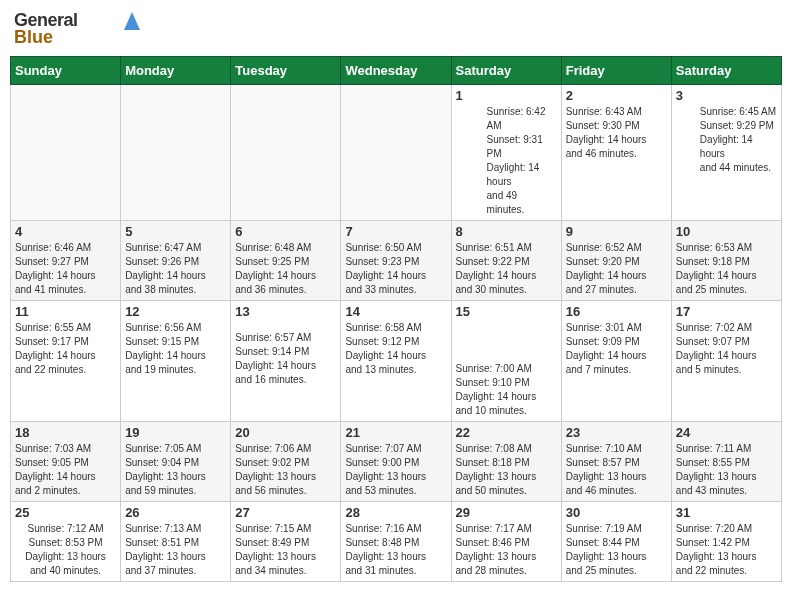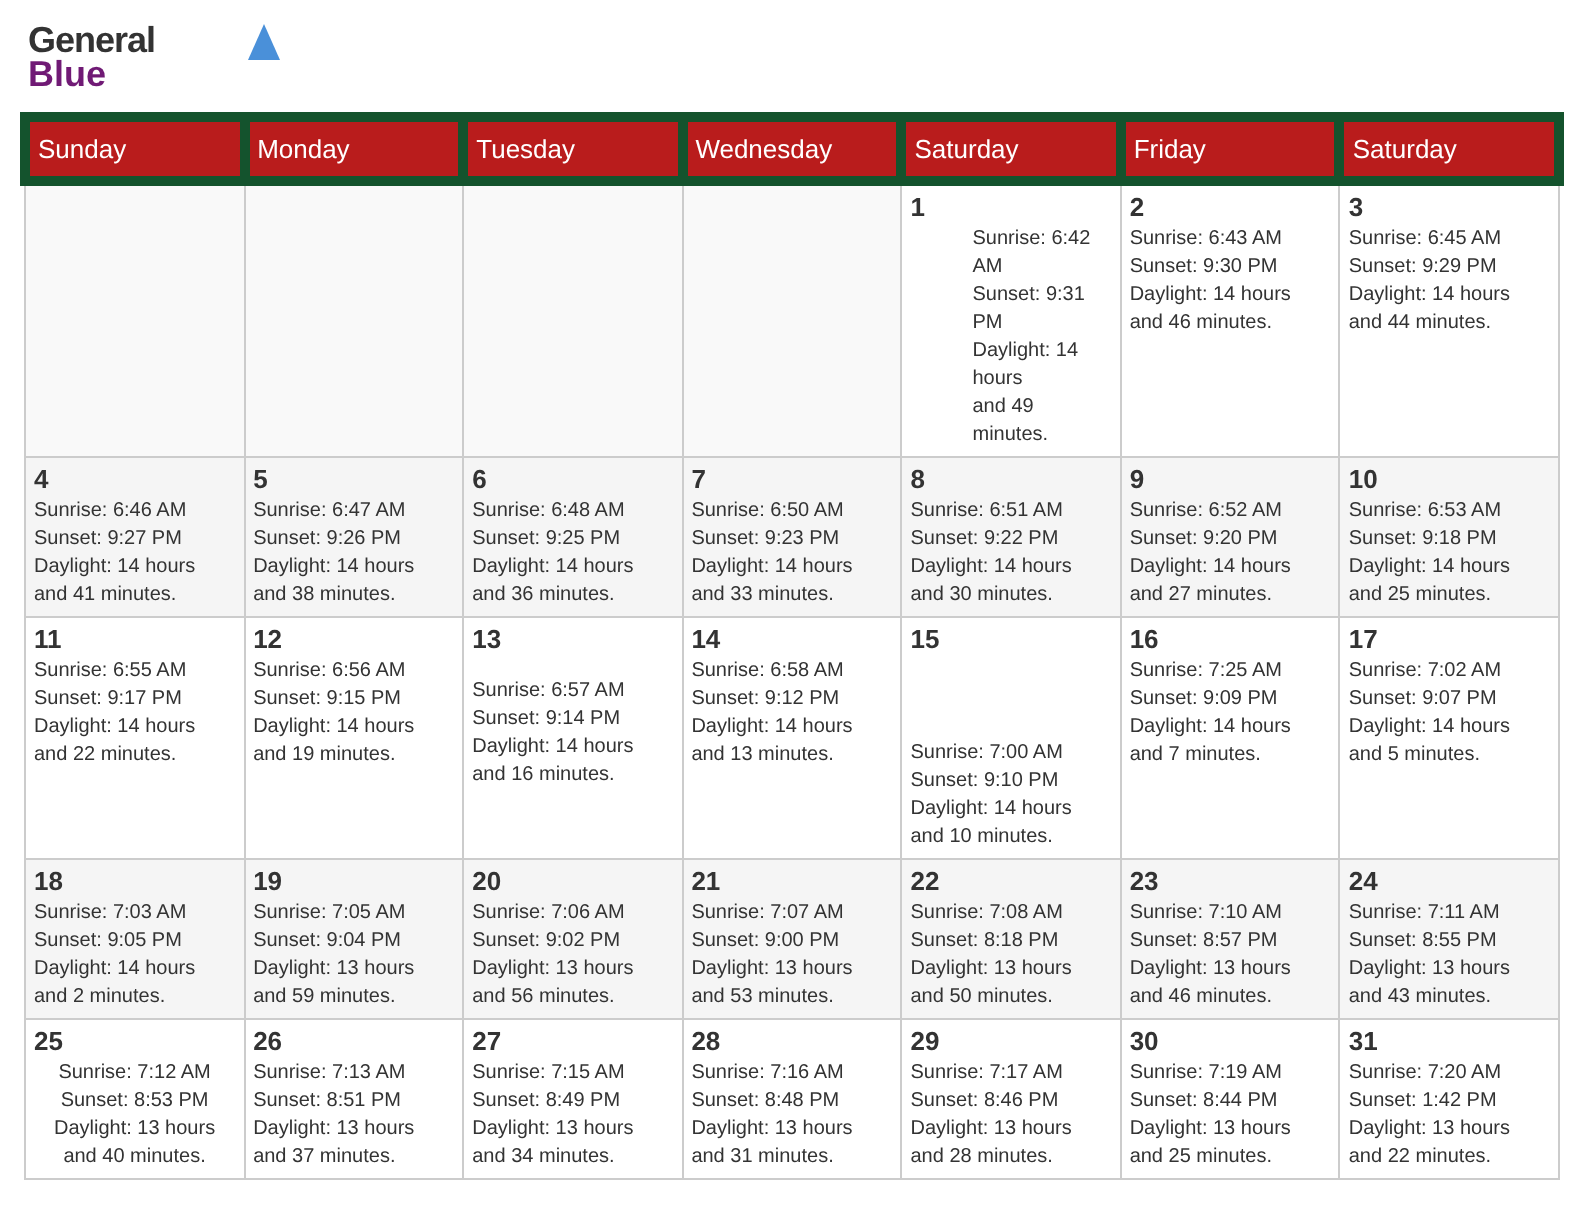--- a/index.html
+++ b/index.html
@@ -21,27 +21,27 @@
       display: flex;
       align-items: center;
       gap: 4px;
     }
     .title-area { text-align: right; }
     .month-title { font-size: 36px; font-weight: bold; color: #333; }
     .location { font-size: 16px; color: #555; }
 
     .calendar { width: 100%; border-collapse: collapse; }
     .calendar th {
-      background: #b91c1c;
+      background: #15803d;
       color: #fff;
       font-size: 13px;
-      font-weight: normal;
+      font-weight: bold;
       padding: 6px 4px;
       text-align: left;
-      border: 5px solid #14532d;
+      border: 1px solid #14532d;
     }
     .calendar td {
       border: 1px solid #ccc;
       vertical-align: top;
       padding: 3px 4px;
       font-size: 10px;
       color: #333;
       width: calc(100% / 7);
       height: 80px;
       background: #fff;
@@ -56,21 +56,21 @@
 
 <div class="header">
   <div class="logo">
   <div style="display:flex;flex-direction:column;align-items:flex-start;">
     <div style="display:flex;align-items:center;gap:44px;">
       <span style="font-size:18px;font-weight:bold;color:#333;letter-spacing:-0.5px;">General</span>
       <svg width="16" height="18" viewBox="0 0 16 18" style="margin-left:2px;">
         <polygon points="0,18 16,18 8,0" fill="#4a90d9"></polygon>
       </svg>
     </div>
-    <span style="font-size:18px;font-weight:bold;color:#701a75;margin-top:-4px;letter-spacing:0;">Blue</span>
+    <span style="font-size:18px;font-weight:bold;color:#a16207;margin-top:-4px;letter-spacing:0;">Blue</span>
   </div>
 </div>
   <div class="title-area">
     <div class="month-title"></div>
     <div class="location"></div>
   </div>
 </div>
 
 <table class="calendar">
   <thead>
@@ -99,21 +99,21 @@
         </td>
         <td>
           <div class="day-num">2</div>
           <div class="day-info" style="white-space: pre-line;">Sunrise: 6:43 AM
 Sunset: 9:30 PM
 Daylight: 14 hours
 and 46 minutes.</div>
         </td>
         <td>
           <div class="day-num">3</div>
-          <div class="day-info" style="white-space: pre-line;">Sunrise: 6:45 AM
+          <div class="day-info" style="white-space: pre-line; margin-left: 24px;">Sunrise: 6:45 AM
 Sunset: 9:29 PM
 Daylight: 14 hours
 and 44 minutes.</div>
         </td>
       </tr>
       <tr>
         <td>
           <div class="day-num">4</div>
           <div class="day-info" style="white-space: pre-line;">Sunrise: 6:46 AM
 Sunset: 9:27 PM
@@ -194,21 +194,21 @@
         </td>
         <td>
           <div class="day-num">15</div>
           <div class="day-info" style="white-space: pre-line; margin-top: 43px;">Sunrise: 7:00 AM
 Sunset: 9:10 PM
 Daylight: 14 hours
 and 10 minutes.</div>
         </td>
         <td>
           <div class="day-num">16</div>
-          <div class="day-info" style="white-space: pre-line;">Sunrise: 7:25 AM
+          <div class="day-info" style="white-space: pre-line;">Sunrise: 3:01 AM
 Sunset: 9:09 PM
 Daylight: 14 hours
 and 7 minutes.</div>
         </td>
         <td>
           <div class="day-num">17</div>
           <div class="day-info" style="white-space: pre-line;">Sunrise: 7:02 AM
 Sunset: 9:07 PM
 Daylight: 14 hours
 and 5 minutes.</div>

